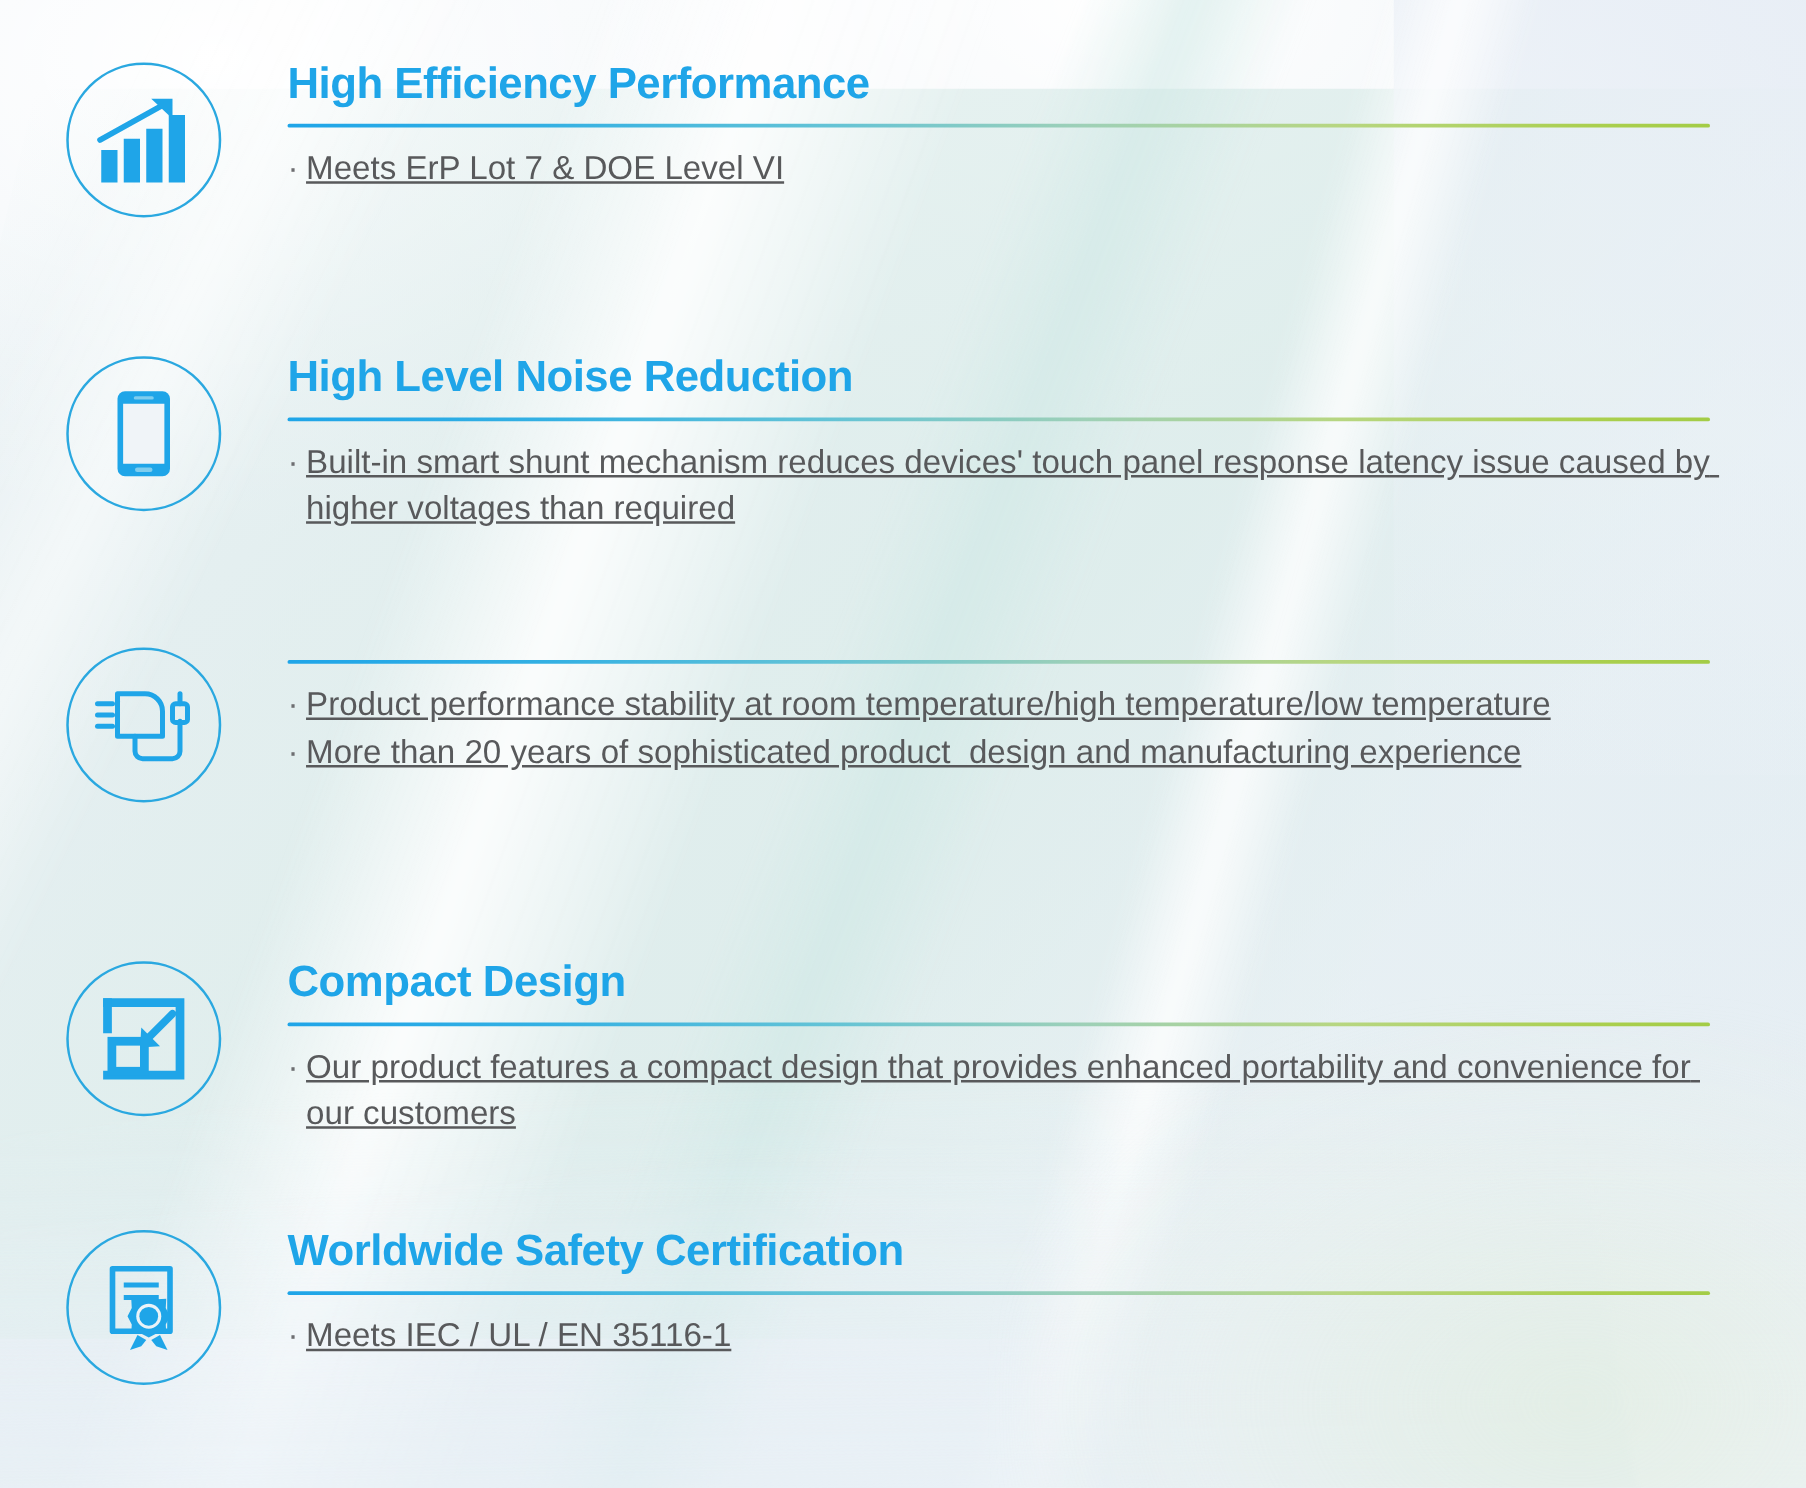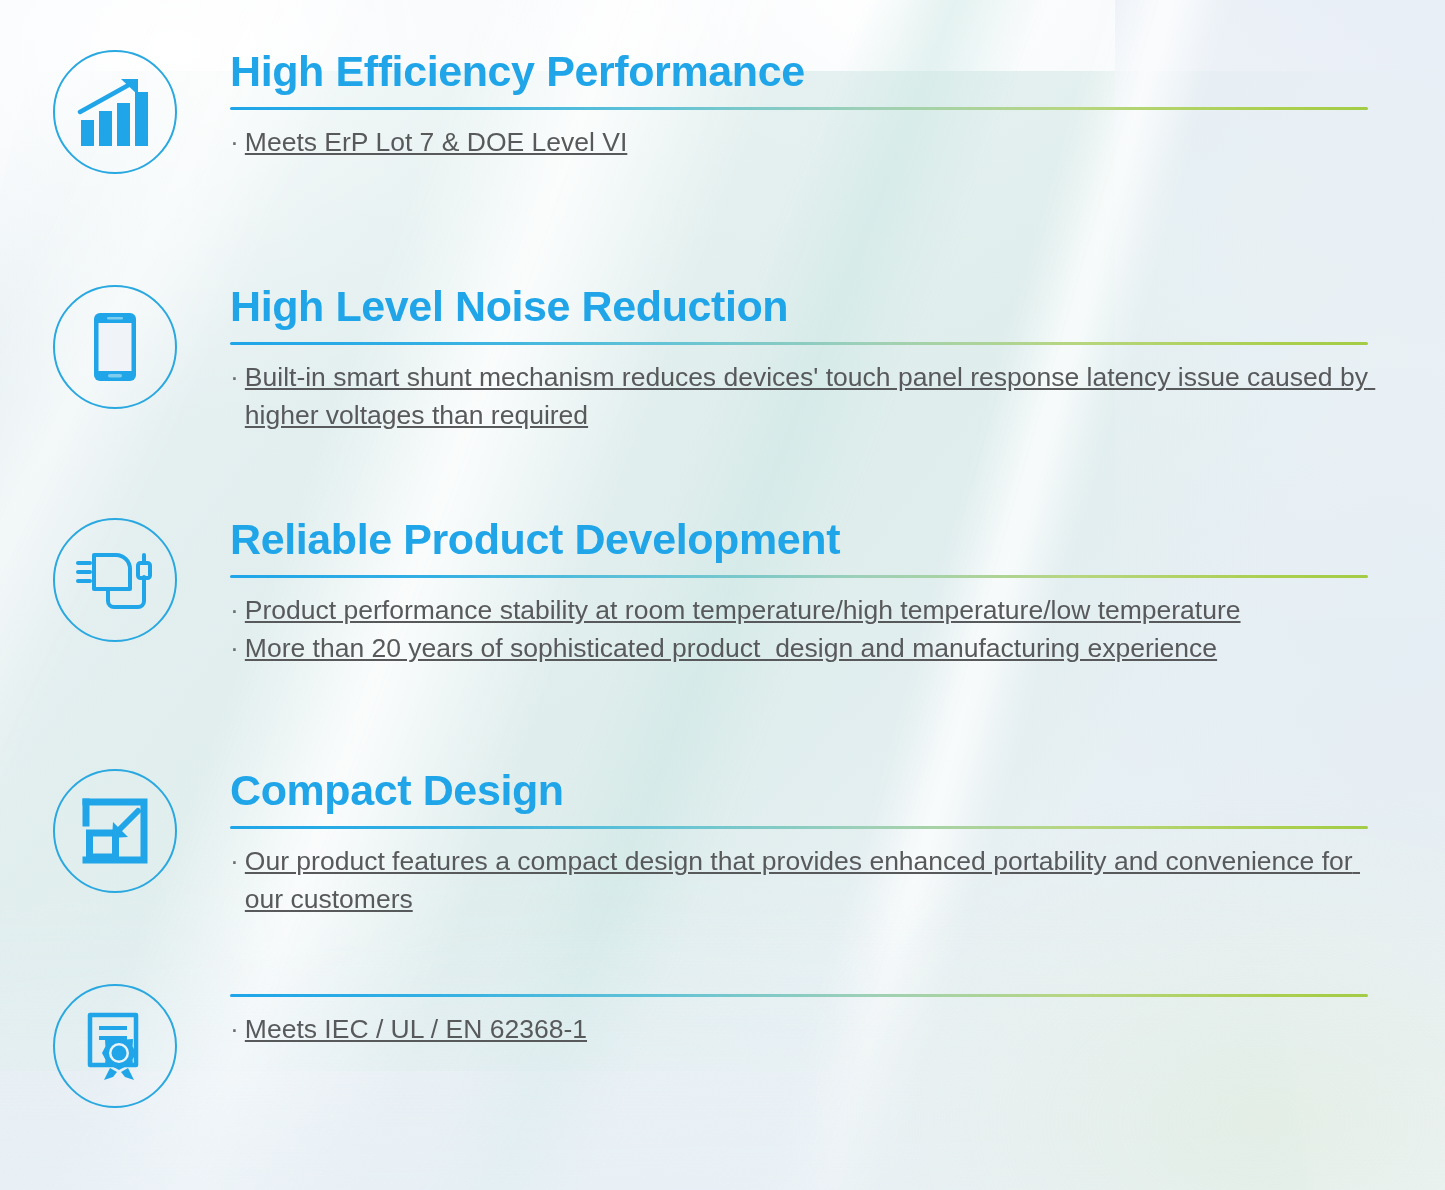--- a/index.html
+++ b/index.html
@@ -164,21 +164,21 @@
 
   .icon-circle svg { display: block; }
 
   .body-col {
     flex: 1 1 auto;
     padding-right: 77px;
     min-width: 0;
   }
 
   .feat-title {
-    font-size: 43px;
+    font-size: 35px;
     font-weight: bold;
     color: #1fa5e8;
     letter-spacing: -0.4px;
     line-height: 1.1;
     white-space: nowrap;
   }
 
   .divider {
     height: 3px;
     margin-top: 12px;
@@ -290,21 +290,20 @@
           <line x1="4" y1="18" x2="16" y2="18"></line>
           <line x1="4" y1="27" x2="16" y2="27"></line>
           <line x1="4" y1="36" x2="16" y2="36"></line>
           <path d="M34 44 L34 56 A6 6 0 0 0 40 62 L64 62 A6 6 0 0 0 70 56 L70 32"></path>
           <rect x="64" y="18" width="12" height="15" rx="2.5"></rect>
           <line x1="70" y1="10" x2="70" y2="18"></line>
         </svg>
       </div>
     </div>
     <div class="body-col">
-      <div class="feat-title">Reliable Product Development</div>
       <div class="divider"></div>
       <div class="bullets">
         <div class="bullet">
           <span class="dot">·</span>
           <span class="btext">Product performance stability at room temperature/high temperature/low temperature</span>
         </div>
         <div class="bullet">
           <span class="dot">·</span>
           <span class="btext">More than 20 years of sophisticated product  design and manufacturing experience</span>
         </div>
@@ -345,23 +344,24 @@
           <line x1="19" y1="28" x2="47" y2="28" stroke="#1fa5e8" stroke-width="4"></line>
           <path d="M30 58 L24 70 L33 67 L37 62 Z" fill="#1fa5e8"></path>
           <path d="M48 58 L54 70 L45 67 L41 62 Z" fill="#1fa5e8"></path>
           <path d="M39 26 L45.6 29.4 L53 29 L52.6 36.4 L56 43 L52.6 49.6 L53 57 L45.6 56.6 L39 60 L32.4 56.6 L25 57 L25.4 49.6 L22 43 L25.4 36.4 L25 29 L32.4 29.4 Z" fill="#1fa5e8"></path>
           <circle cx="39" cy="43" r="10" fill="#eaf3f8"></circle>
           <circle cx="39" cy="43" r="7.5" fill="#1fa5e8"></circle>
         </svg>
       </div>
     </div>
     <div class="body-col">
-      <div class="divider"></div>
-      <div class="bullets">
-        <div class="bullet">
-          <span class="dot">·</span>
-          <span class="btext">Meets IEC / UL / EN 62368-1</span>
+      <div class="feat-title">Worldwide Safety Certification</div>
+      <div class="divider"></div>
+      <div class="bullets">
+        <div class="bullet">
+          <span class="dot">·</span>
+          <span class="btext">Meets IEC / UL / EN 35116-1</span>
         </div>
       </div>
     </div>
   </div>
 
 </div>
 
 </body></html>

